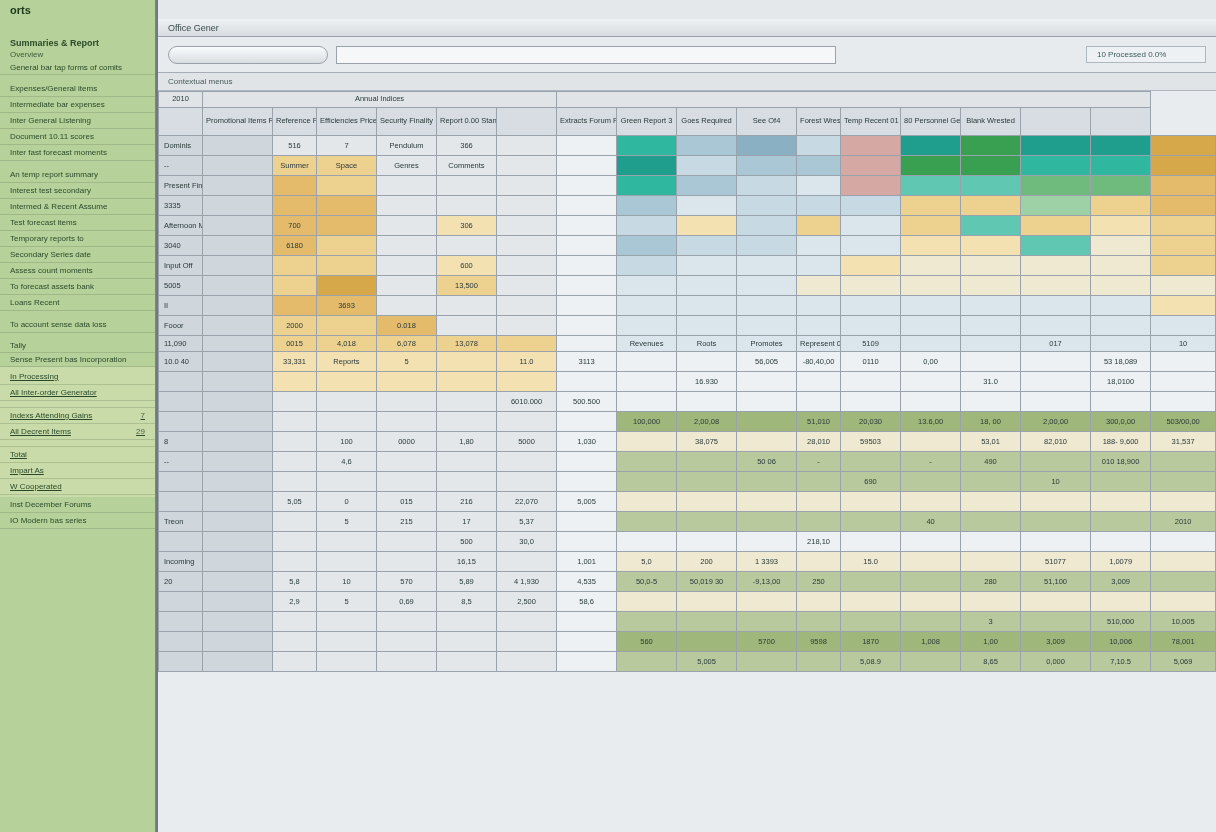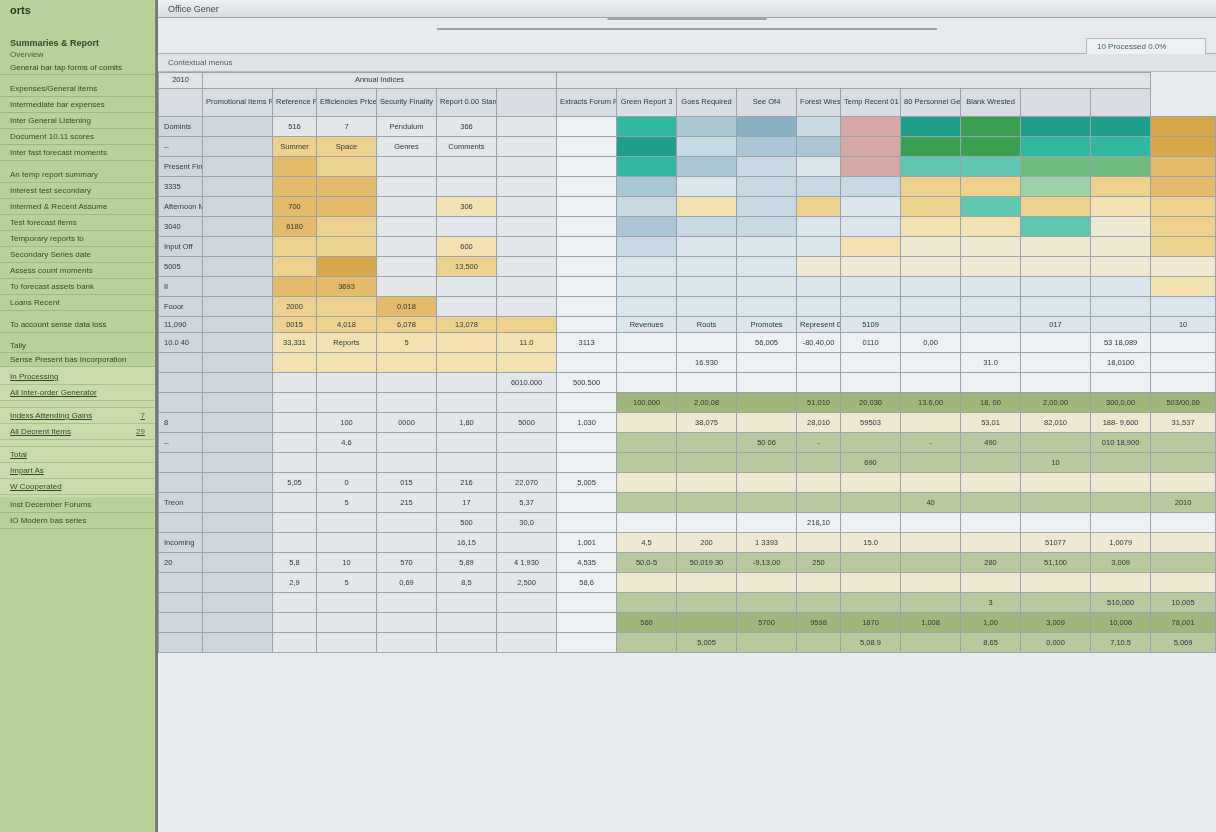--- a/index.html
+++ b/index.html
@@ -71,30 +71,30 @@
   }
   .titlebar {
     height: 18px;
     background: linear-gradient(#eef1f3,#d8dde1);
     border-bottom: 1px solid #9aa3ab;
     display:flex;
     align-items:center;
     padding:0 10px;
     font-size:9px;
     color:#3a4a4a;
+    margin-top:19px;
   }
   .toolbar {
     height: 36px;
     background: #e8ebee;
     border-bottom:1px solid #a6adb4;
     display:flex;
     align-items:center;
     gap:8px;
     padding:0 10px;
-    flex-direction:column;
   }
   .tool-pill {
     height:18px;
     border:1px solid #9aa3ab;
     border-radius:9px;
     background:linear-gradient(#fafcfd,#d8dde1);
     width:160px;
   }
   .tool-field {
     height:18px;
@@ -758,21 +758,21 @@
           </tr>
           <tr>
             <td class="rowhead">Incoming</td>
             <td class="rowhead"></td>
             <td></td>
             <td></td>
             <td></td>
             <td>16,15</td>
             <td></td>
             <td class="c-pale">1,001</td>
-            <td class="c-cream">4,5</td>
+            <td class="c-cream">5,0</td>
             <td class="c-cream">200</td>
             <td class="c-cream">1 3393</td>
             <td class="c-cream"></td>
             <td class="c-cream">15.0</td>
             <td class="c-cream"></td>
             <td class="c-cream"></td>
             <td class="c-cream">51077</td>
             <td class="c-cream">1,0079</td>
             <td class="c-cream"></td>
           </tr>

